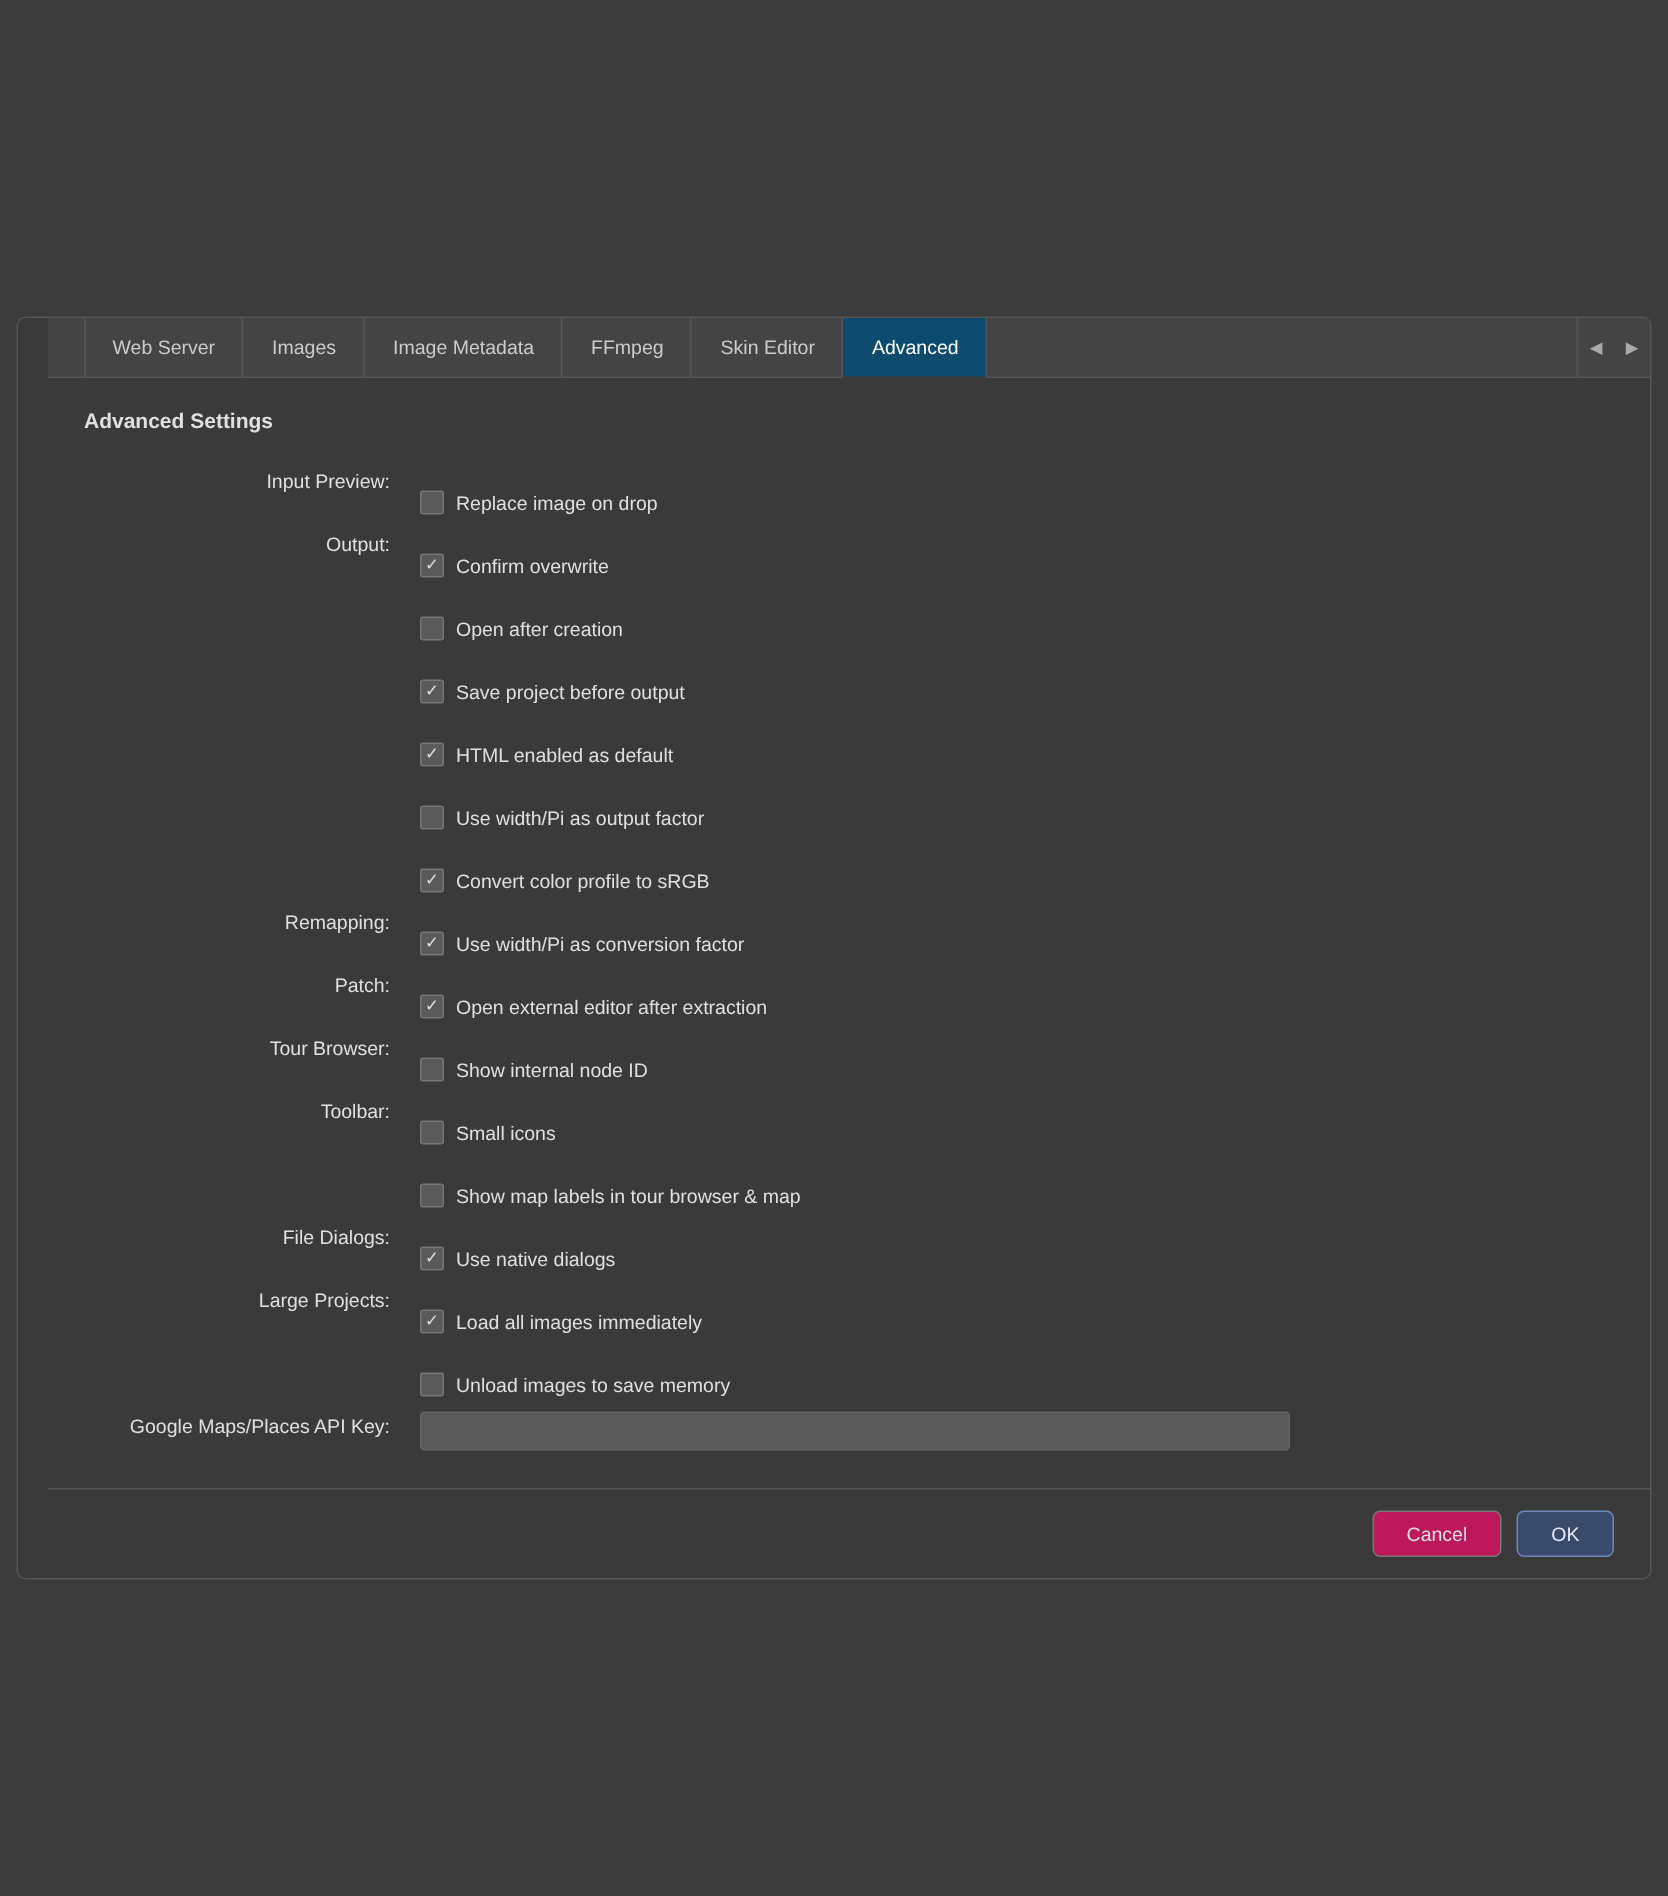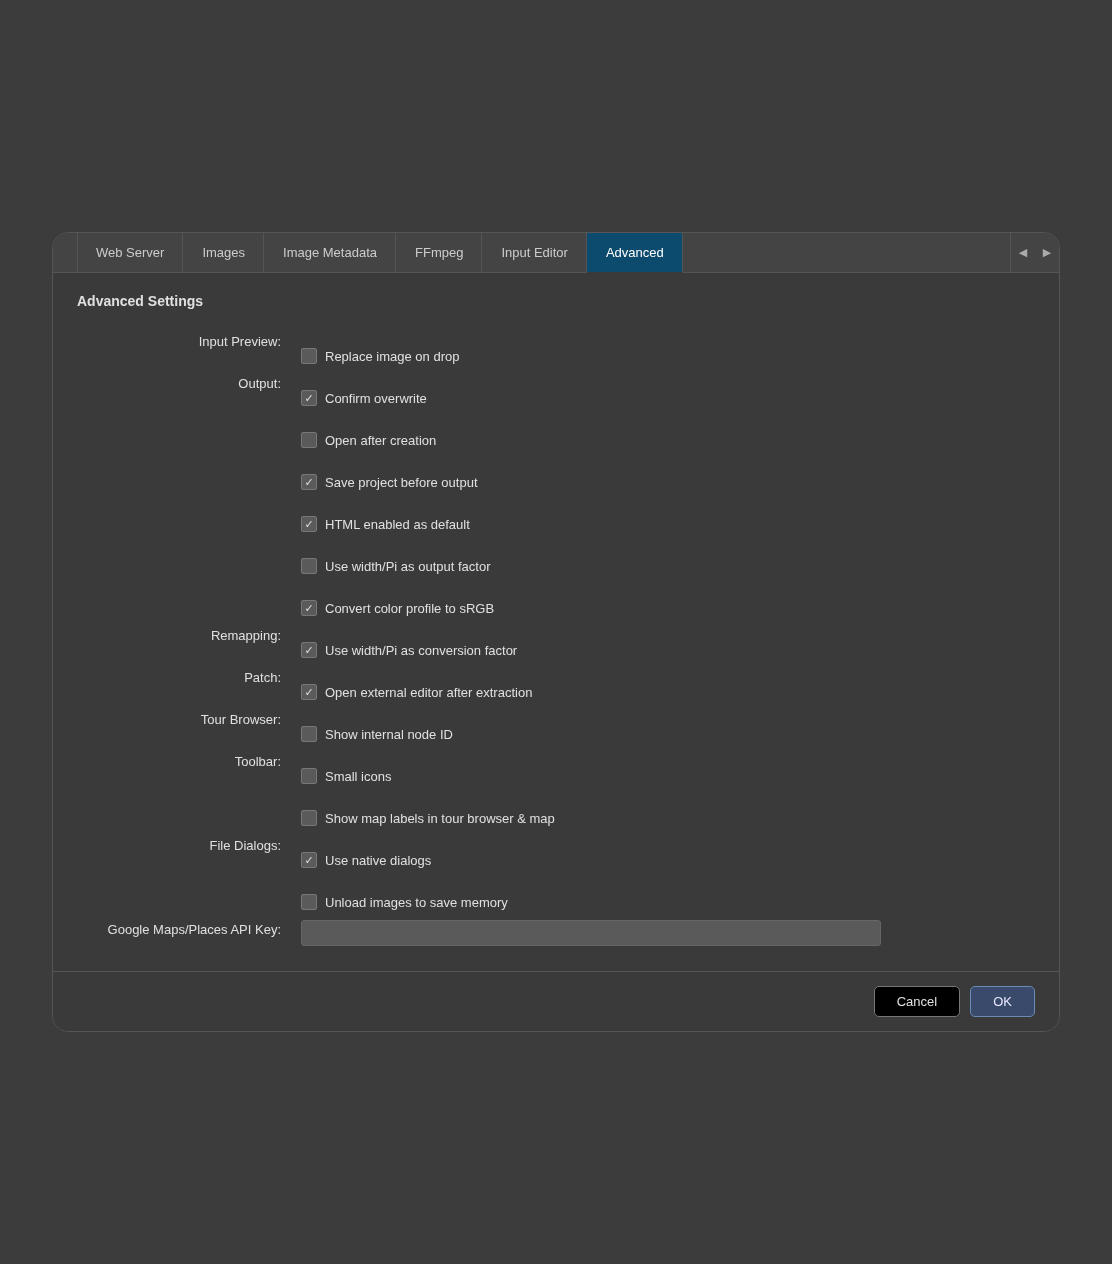--- a/index.html
+++ b/index.html
@@ -7,27 +7,28 @@
       background: #3c3c3c;
       font-family: -apple-system, BlinkMacSystemFont, "Helvetica Neue", Arial, sans-serif;
       font-size: 13px;
       color: #e0e0e0;
       display: flex;
       justify-content: center;
       align-items: center;
       min-height: 100vh;
     }
     .dialog {
-      width: 1008px;
+      width: 1090px;
       background: #3a3a3a;
       border: 1px solid #555;
-      border-radius: 16px;
+      border-radius: 6px;
       overflow: hidden;
       display: flex;
       flex-direction: column;
+      padding-left: 20px;
     }
     
     .tab-bar {
       display: flex;
       align-items: stretch;
       background: #444;
       border-bottom: 1px solid #555;
       padding-left: 24px;
     }
     .tab {
@@ -161,21 +162,21 @@
       border-top: 1px solid #555;
       background: #3a3a3a;
     }
     .footer-btn {
       padding: 7px 22px;
       border-radius: 5px;
       font-size: 13px;
       cursor: pointer;
     }
     .btn-cancel {
-      background: #000000;
+      background: #be185d;
       border: 1px solid #777;
       color: #e0e0e0;
     }
     .btn-ok {
       background: #3a4a6a;
       border: 1px solid #6a8ab8;
       color: #e8e8ff;
     }
   </style>
 </head>
@@ -190,21 +191,21 @@
     <div class="tab">
       <span>Images</span>
     </div>
     <div class="tab">
       <span>Image Metadata</span>
     </div>
     <div class="tab">
       <span>FFmpeg</span>
     </div>
     <div class="tab">
-      <span>Input Editor</span>
+      <span>Skin Editor</span>
     </div>
     <div class="tab active">
       <span>Advanced</span>
     </div>
     <div class="tab-nav">
       <div class="tab-nav-btn">◀</div>
       <div class="tab-nav-btn">▶</div>
     </div>
   </div>
 
@@ -345,20 +346,31 @@
           <td class="control-col">
             <div class="cb-wrap">
               <div class="cb-box checked">
                   <span class="cb-check">✓</span>
                 </div>
               <span class="cb-label">Use native dialogs</span>
             </div>
           </td>
         </tr>
 
+        <tr>
+          <td class="label-col">Large Projects:</td>
+          <td class="control-col">
+            <div class="cb-wrap">
+              <div class="cb-box checked">
+                  <span class="cb-check">✓</span>
+                </div>
+              <span class="cb-label">Load all images immediately</span>
+            </div>
+          </td>
+        </tr>
         <tr>
           <td class="label-col"></td>
           <td class="control-col">
             <div class="cb-wrap">
               <div class="cb-box"></div>
               <span class="cb-label">Unload images to save memory</span>
             </div>
           </td>
         </tr>
 

